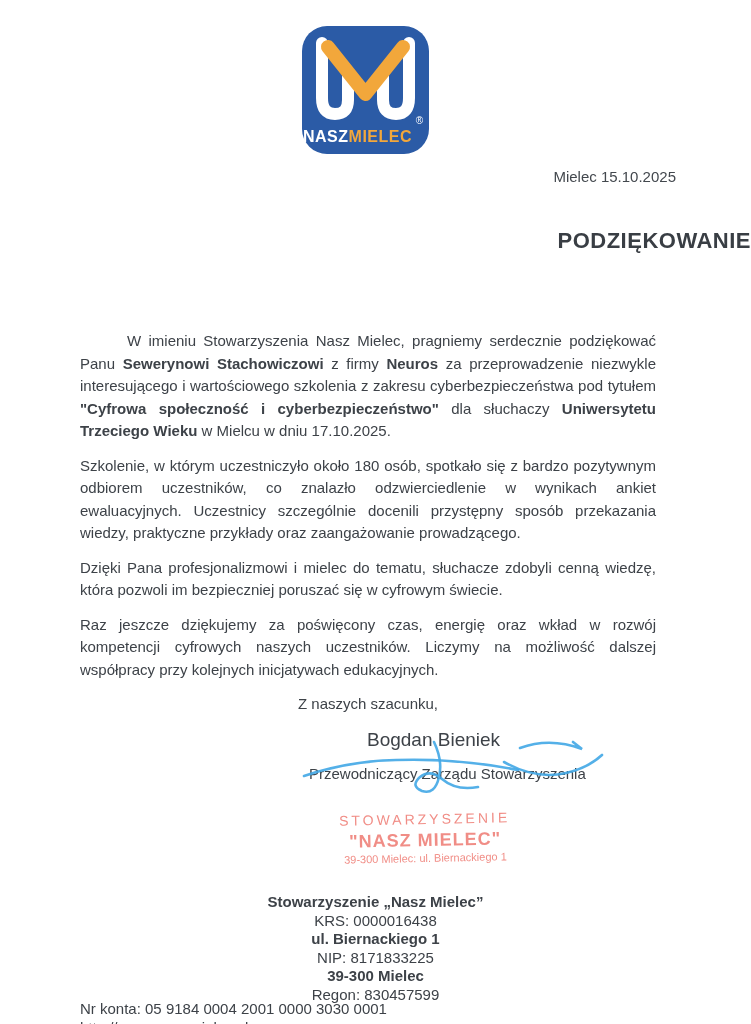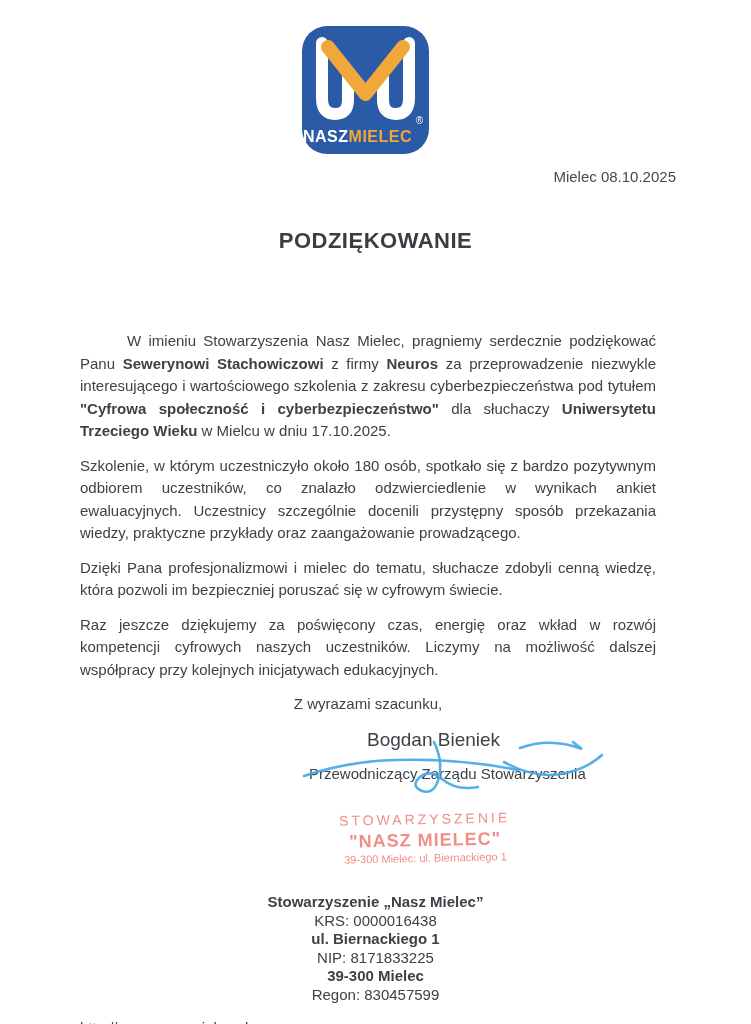--- a/index.html
+++ b/index.html
@@ -49,21 +49,21 @@
     position: absolute;
     top: 168px;
     right: 75px;
     font-size: 15px;
     color: #43484e;
   }
   .doc-title {
     position: absolute;
     top: 228px;
     left: 0; right: 0;
-    text-align: center;
+    text-align: right;
     font-size: 22px;
     font-weight: bold;
     letter-spacing: 0.5px;
     color: #393e44;
   }
 
   
   .body-text {
     position: absolute;
     left: 80px;
@@ -164,31 +164,31 @@
       <path d="M 20 17 L 20 72 Q 20 88 33 88 Q 46 88 46 74 L 46 48" fill="none" stroke="#ffffff" stroke-width="12" stroke-linecap="round"></path>
       <path d="M 81 48 L 81 74 Q 81 88 94 88 Q 107 88 107 72 L 107 17" fill="none" stroke="#ffffff" stroke-width="12" stroke-linecap="round"></path>
       <path d="M 26 21 L 63.5 68 L 101 21" fill="none" stroke="#f2a73b" stroke-width="14" stroke-linecap="round" stroke-linejoin="round"></path>
     </svg>
     <span class="logo-reg">®</span>
     <div class="logo-textrow">
       <span class="logo-nasz">NASZ</span><span class="logo-mielec">MIELEC</span>
     </div>
   </div>
 
-  <div class="date-line">Mielec 08.10.2025</div>
+  <div class="date-line">Mielec 15.10.2025</div>
 
   <div class="doc-title">PODZIĘKOWANIE</div>
 
   <div class="body-text">
 
   <p class="para indent"><span>W imieniu Stowarzyszenia Nasz Mielec, pragniemy serdecznie podziękować Panu </span><strong>Sewerynowi Stachowiczowi</strong><span> z firmy </span><strong>Neuros</strong><span> za przeprowadzenie niezwykle interesującego i wartościowego szkolenia z zakresu cyberbezpieczeństwa pod tytułem </span><strong>"Cyfrowa społeczność i cyberbezpieczeństwo"</strong><span> dla słuchaczy </span><strong>Uniwersytetu Trzeciego Wieku</strong><span> w Mielcu w dniu 17.10.2025.</span></p>
       <p class="para"><span>Szkolenie, w którym uczestniczyło około 180 osób, spotkało się z bardzo pozytywnym odbiorem uczestników, co znalazło odzwierciedlenie w wynikach ankiet ewaluacyjnych. Uczestnicy szczególnie docenili przystępny sposób przekazania wiedzy, praktyczne przykłady oraz zaangażowanie prowadzącego.</span></p>
       <p class="para"><span>Dzięki Pana profesjonalizmowi i mielec do tematu, słuchacze zdobyli cenną wiedzę, która pozwoli im bezpieczniej poruszać się w cyfrowym świecie.</span></p>
       <p class="para"><span>Raz jeszcze dziękujemy za poświęcony czas, energię oraz wkład w rozwój kompetencji cyfrowych naszych uczestników. Liczymy na możliwość dalszej współpracy przy kolejnych inicjatywach edukacyjnych.</span></p>
-      <p class="closing-line">Z wyrazami szacunku,</p>
+      <p class="closing-line">Z naszych szacunku,</p>
     </div>
 
   <div class="sig-name">Bogdan Bieniek</div>
   <div class="sig-title">Przewodniczący Zarządu Stowarzyszenia</div>
   <svg class="sig-scrawl" viewBox="0 0 322 64">
     <path d="M 6 40 q 44 -15 92 -16 q 62 -2 122 10"></path>
     <path d="M 136 6 q 9 19 5 35 q -4 18 -17 14 q -12 -5 -2 -14 q 10 -8 22 2 q 14 12 36 8"></path>
     <path d="M 206 26 q 32 18 62 11 q 22 -5 36 -18"></path>
     <path d="M 222 12 q 30 -11 62 1 l -9 -7"></path>
   </svg>
@@ -201,15 +201,16 @@
 
   <div class="footer-block">
 
   <div class="footer-line bold">Stowarzyszenie „Nasz Mielec”</div>
       <div class="footer-line">KRS: 0000016438</div>
       <div class="footer-line bold">ul. Biernackiego 1</div>
       <div class="footer-line">NIP: 8171833225</div>
       <div class="footer-line bold">39-300 Mielec</div>
       <div class="footer-line">Regon: 830457599</div>
     </div>
+  <div class="account-line">Nr konta: 05 9184 0004 2001 0000 3030 0001</div>
   <div class="url-line">http://www.nasz.mielec.pl</div>
 
 </div>
 
 </body></html>

